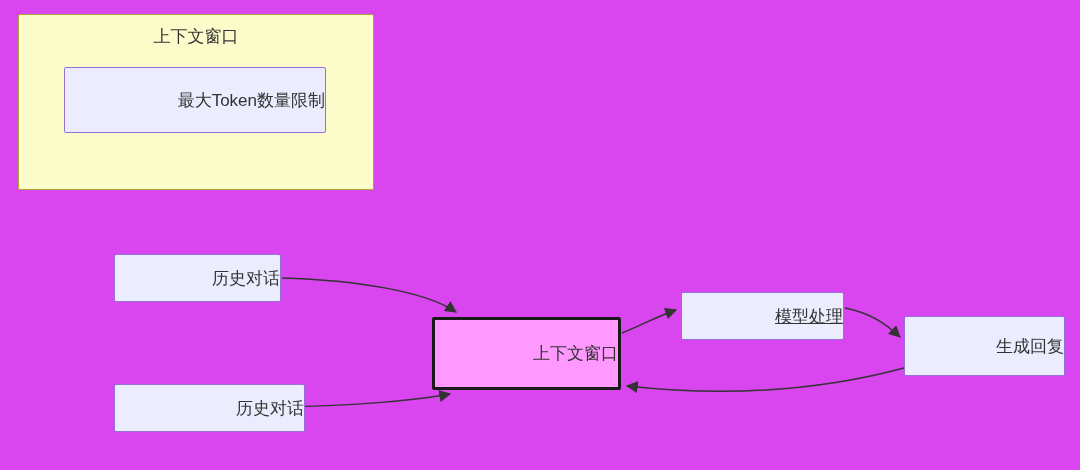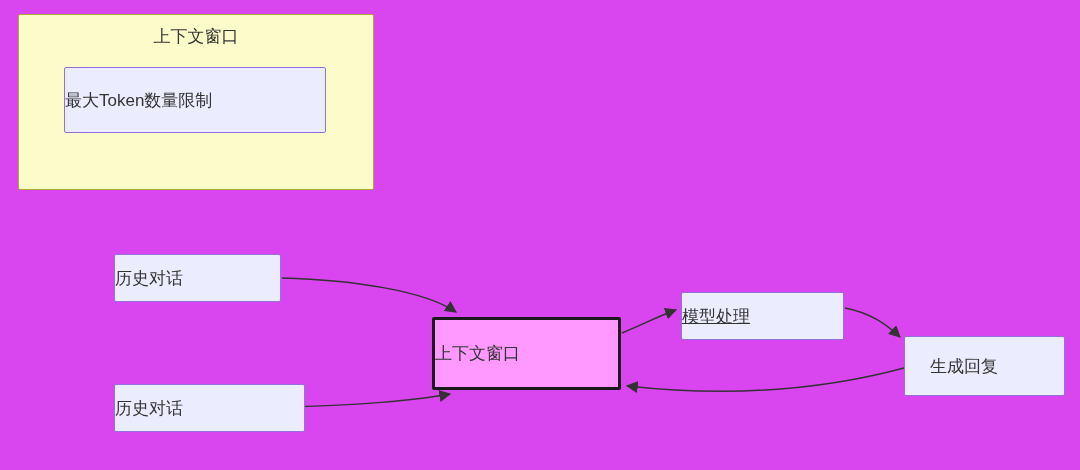--- a/index.html
+++ b/index.html
@@ -54,35 +54,35 @@
     color: #333333;
   }
   .node {
     position: absolute;
     box-sizing: border-box;
     background: var(--node-fill, #ECECFF);
     border: 1px solid var(--node-border, #9370DB);
     border-radius: 2px;
     display: flex;
     align-items: center;
-    justify-content: flex-start;
+    justify-content: flex-end;
     font-size: 17px;
     color: #333333;
     text-align: center;
   }
   .node.highlight {
     background: var(--highlight-fill, #ff99ff);
     border: 3px solid var(--highlight-border, #1a1a1a);
   }
   .node-max-token   { left: 64px;  top: 67px;  width: 262px; height: 66px; }
   .node-user-input  { left: 114px; top: 254px; width: 167px; height: 48px; }
   .node-history     { left: 114px; top: 384px; width: 191px; height: 48px; }
   .node-context     { left: 432px; top: 317px; width: 189px; height: 73px; }
   .node-model       { left: 681px; top: 292px; width: 163px; height: 48px; text-decoration: underline; }
-  .node-reply       { left: 904px; top: 336px; width: 161px; height: 60px; padding-left: 25px; }
+  .node-reply       { left: 904px; top: 316px; width: 161px; height: 60px; padding-left: 25px; }
 </style>
 </head>
 <body>
 
 <div class="canvas">
 
   <div class="subgraph">
     <div class="subgraph-title">上下文窗口</div>
   </div>
   <div class="node node-max-token">

